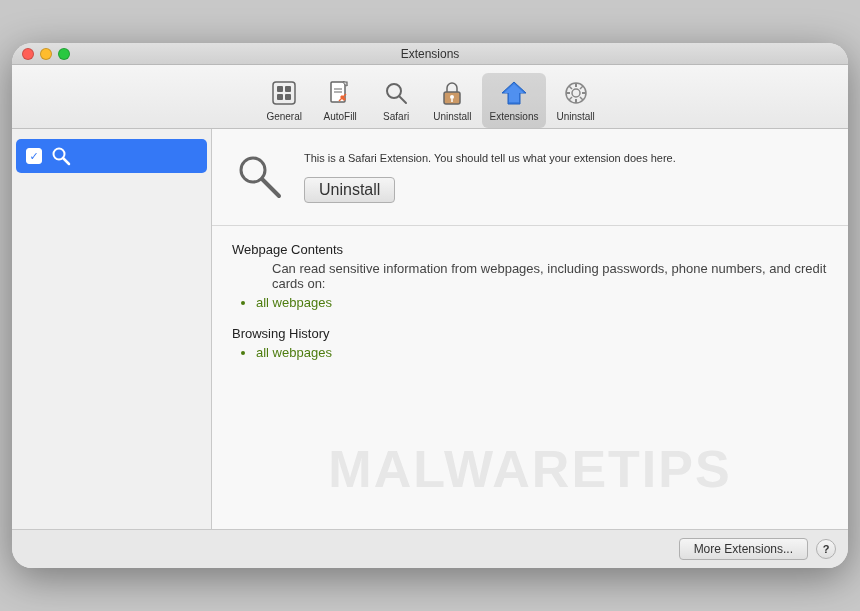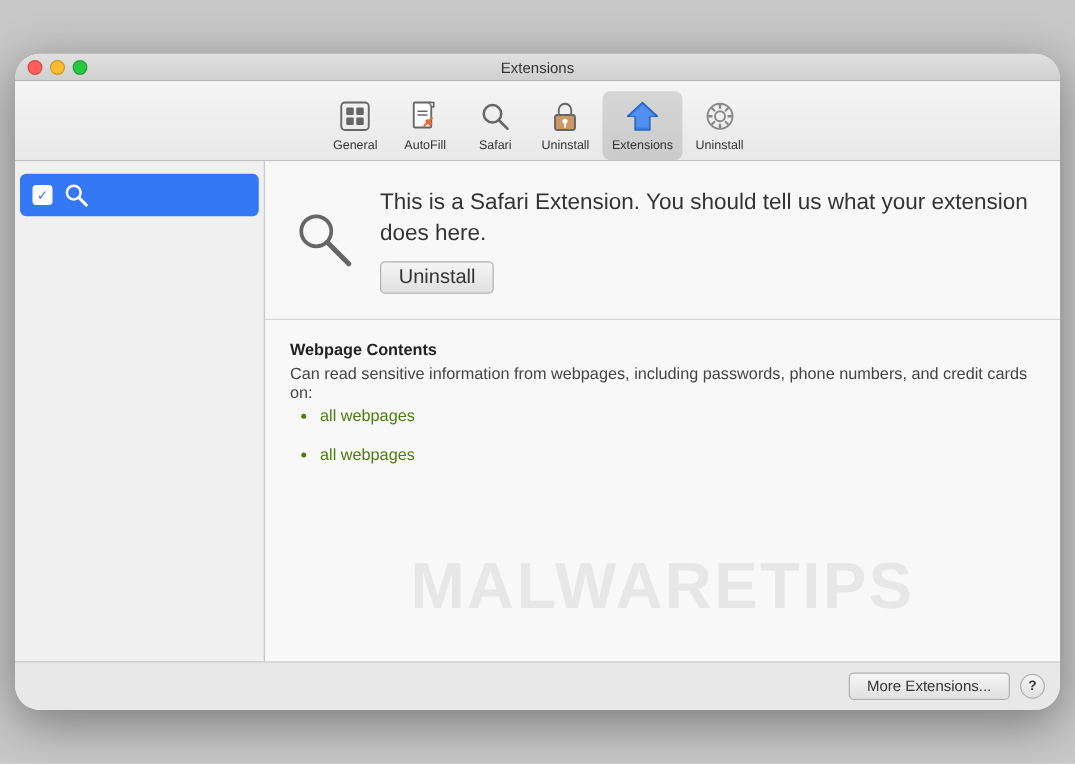--- a/index.html
+++ b/index.html
@@ -216,21 +216,21 @@
       font-size: 40px;
       margin-right: 16px;
       flex-shrink: 0;
     }
 
     .ext-details {
       flex: 1;
     }
 
     .ext-description {
-      font-size: 18px;
+      font-size: 11px;
       color: #333;
       line-height: 1.4;
       margin-bottom: 10px;
     }
 
     .uninstall-btn {
       background: linear-gradient(to bottom, #f5f5f5, #e0e0e0);
       border: 1px solid #b0b0b0;
       border-radius: 4px;
       padding: 3px 14px;
@@ -247,29 +247,30 @@
       position: relative;
       z-index: 1;
     }
 
     .permission-section {
       margin-bottom: 16px;
     }
 
     .permission-title {
       font-size: 13px;
-      font-weight: 700;
+      font-weight: 400;
       color: #222;
       margin-bottom: 4px;
     }
 
     .permission-desc {
       font-size: 13px;
       color: #444;
       margin-bottom: 4px;
+      margin-left: 40px;
     }
 
     .permission-list {
       list-style: disc;
       padding-left: 24px;
       font-size: 13px;
       color: #4d7c0f;
     }
 
     
@@ -446,20 +447,21 @@
 
       <div class="permissions">
         <div class="permission-section">
           <p class="permission-title">Webpage Contents</p>
           <p class="permission-desc">Can read sensitive information from webpages, including passwords, phone numbers, and credit cards on:</p>
           <ul class="permission-list">
             <li>all webpages</li>
           </ul>
         </div>
         <div class="permission-section">
+          <p class="permission-title">Browsing History</p>
           <ul class="permission-list">
             <li>all webpages</li>
           </ul>
         </div>
       </div>
 
     </div>
   </div>
 
   <div class="bottom-bar">

